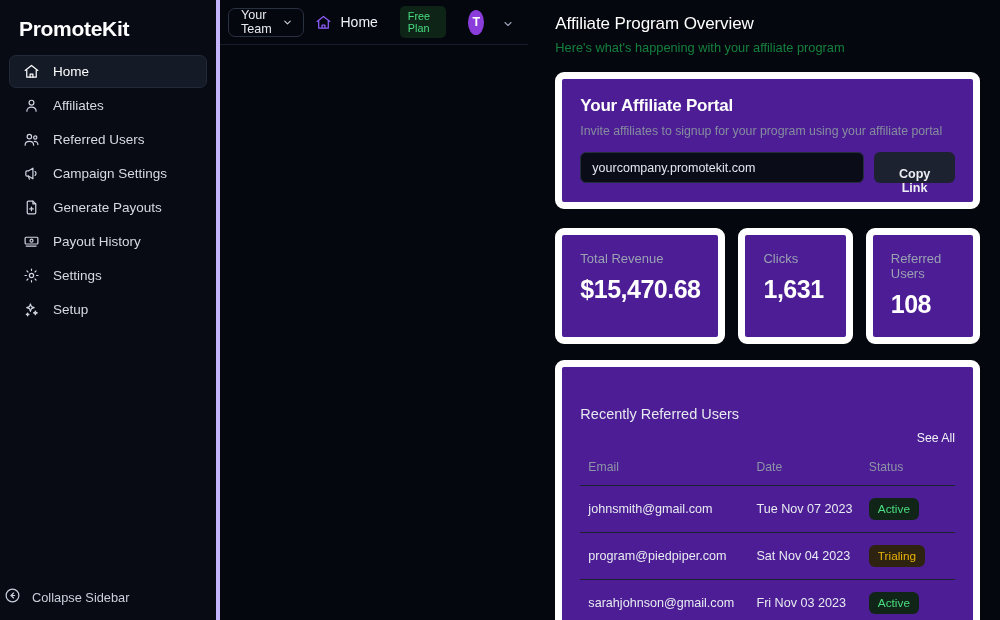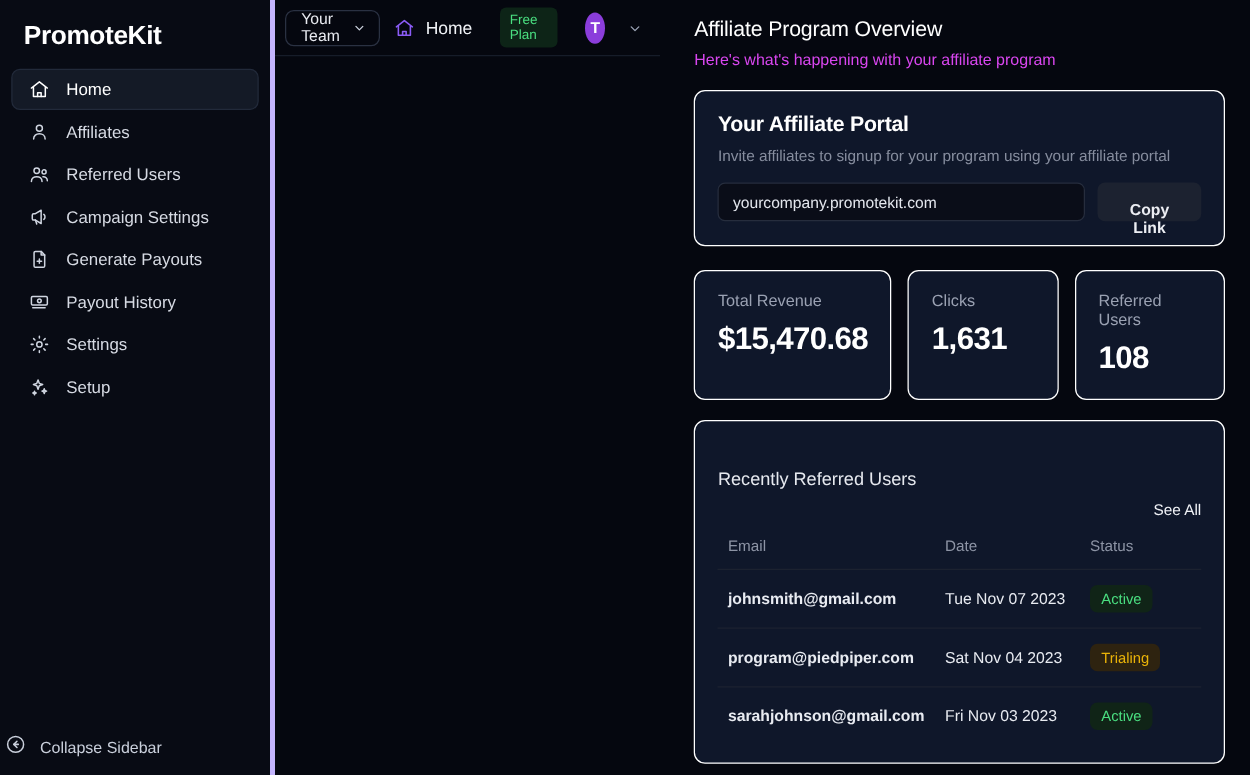--- a/index.html
+++ b/index.html
@@ -80,25 +80,25 @@
     background: #8b3ddb;
     color: #fff; font-size: 12.5px; font-weight: bold;
     display: flex; align-items: center; justify-content: center;
     margin-left: 11px;
   }
   .avatar-chev { width: 12px; height: 12px; margin-left: 7px; color: #9aa2b4; }
 
   .content { flex: 1; overflow: hidden; padding: 14px 20px 0 27px; }
 
   .page-title { font-size: 17px; color: #ffffff; font-weight: 400; letter-spacing: -0.1px; }
-  .page-sub { font-size: 12.8px; color: #d946ef; margin-top: 6px; }
+  .page-sub { font-size: 12.8px; color: #15803d; margin-top: 6px; }
 
   .card {
-    background: #0f172a;
-    border: 1px solid #ffffff;
+    background: #4c1d95;
+    border: 7px solid #ffffff;
     border-radius: 9px;
   }
   .portal-card { margin-top: 17px; padding: 17px 18px 19px 18px; }
   .portal-title { font-size: 17px; color: #ffffff; font-weight: bold; letter-spacing: -0.2px; }
   .portal-sub { font-size: 12.3px; color: #868d9e; margin-top: 8px; }
   .portal-row { display: flex; gap: 10px; margin-top: 14px; }
   .url-input {
     width: 313px; height: 31px;
     background: #0a0d18;
     border: 1px solid #262d3d; border-radius: 6px;
@@ -131,21 +131,21 @@
     border-bottom: 1px solid #1c2230;
   }
   th.c-email { width: 47%; padding-left: 8px; }
   th.c-date { width: 30%; }
   th.c-status { width: 23%; }
   td {
     font-size: 12.6px; color: #e8ebf1;
     padding: 12px 0;
     border-bottom: 1px solid #1c2230;
   }
-  td.c-email { padding-left: 8px; font-weight: bold; }
+  td.c-email { padding-left: 8px; }
   tr:last-child td { border-bottom: none; }
   .pill {
     display: inline-block; border-radius: 6px;
     padding: 4px 9px; font-size: 11.8px;
   }
   .pill.active { background: #102417; color: #4ade80; }
   .pill.trialing { background: #2e2310; color: #eab308; }
 </style>
 </head>
 <body>

